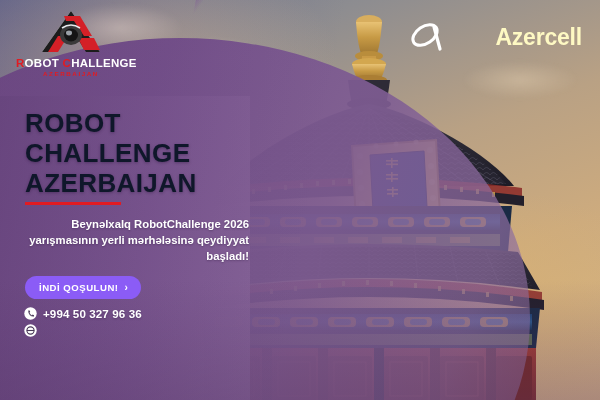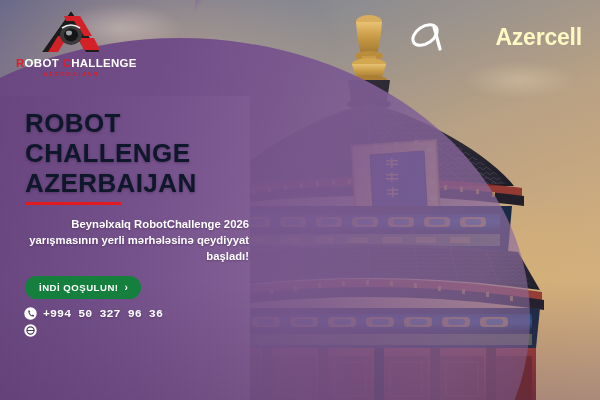--- a/index.html
+++ b/index.html
@@ -147,21 +147,21 @@
     text-shadow: 0 1px 2px rgba(48,24,64,.4);
     text-align: right;
   }
 
   .cta {
     position: absolute;
     left: 25px; top: 276px;
     display: inline-flex;
     align-items: center;
     gap: 6px;
-    background: #15803d;
+    background: #8b5cf6;
     color: #ffffff;
     font-size: 9.6px;
     font-weight: 700;
     letter-spacing: .5px;
     padding: 6px 13px 6px 14px;
     border: none;
     border-radius: 13px;
     cursor: pointer;
   }
   .cta-arrow { font-size: 10px; line-height: 1; }
@@ -173,21 +173,20 @@
   .contact-row {
     display: flex;
     align-items: center;
     gap: 6px;
     margin-bottom: 4px;
     color: #ffffff;
     font-size: 11.6px;
     font-weight: 700;
     letter-spacing: .1px;
     text-shadow: 0 1px 2px rgba(48,24,64,.4);
-    font-family: Liberation Mono, monospace;
   }
   .c-icon { width: 13px; height: 13px; display: block; flex: 0 0 13px; }
 </style>
 </head>
 <body>
 
 <div class="banner">
 
   <div class="sky"></div>
   <div class="clouds"></div>

